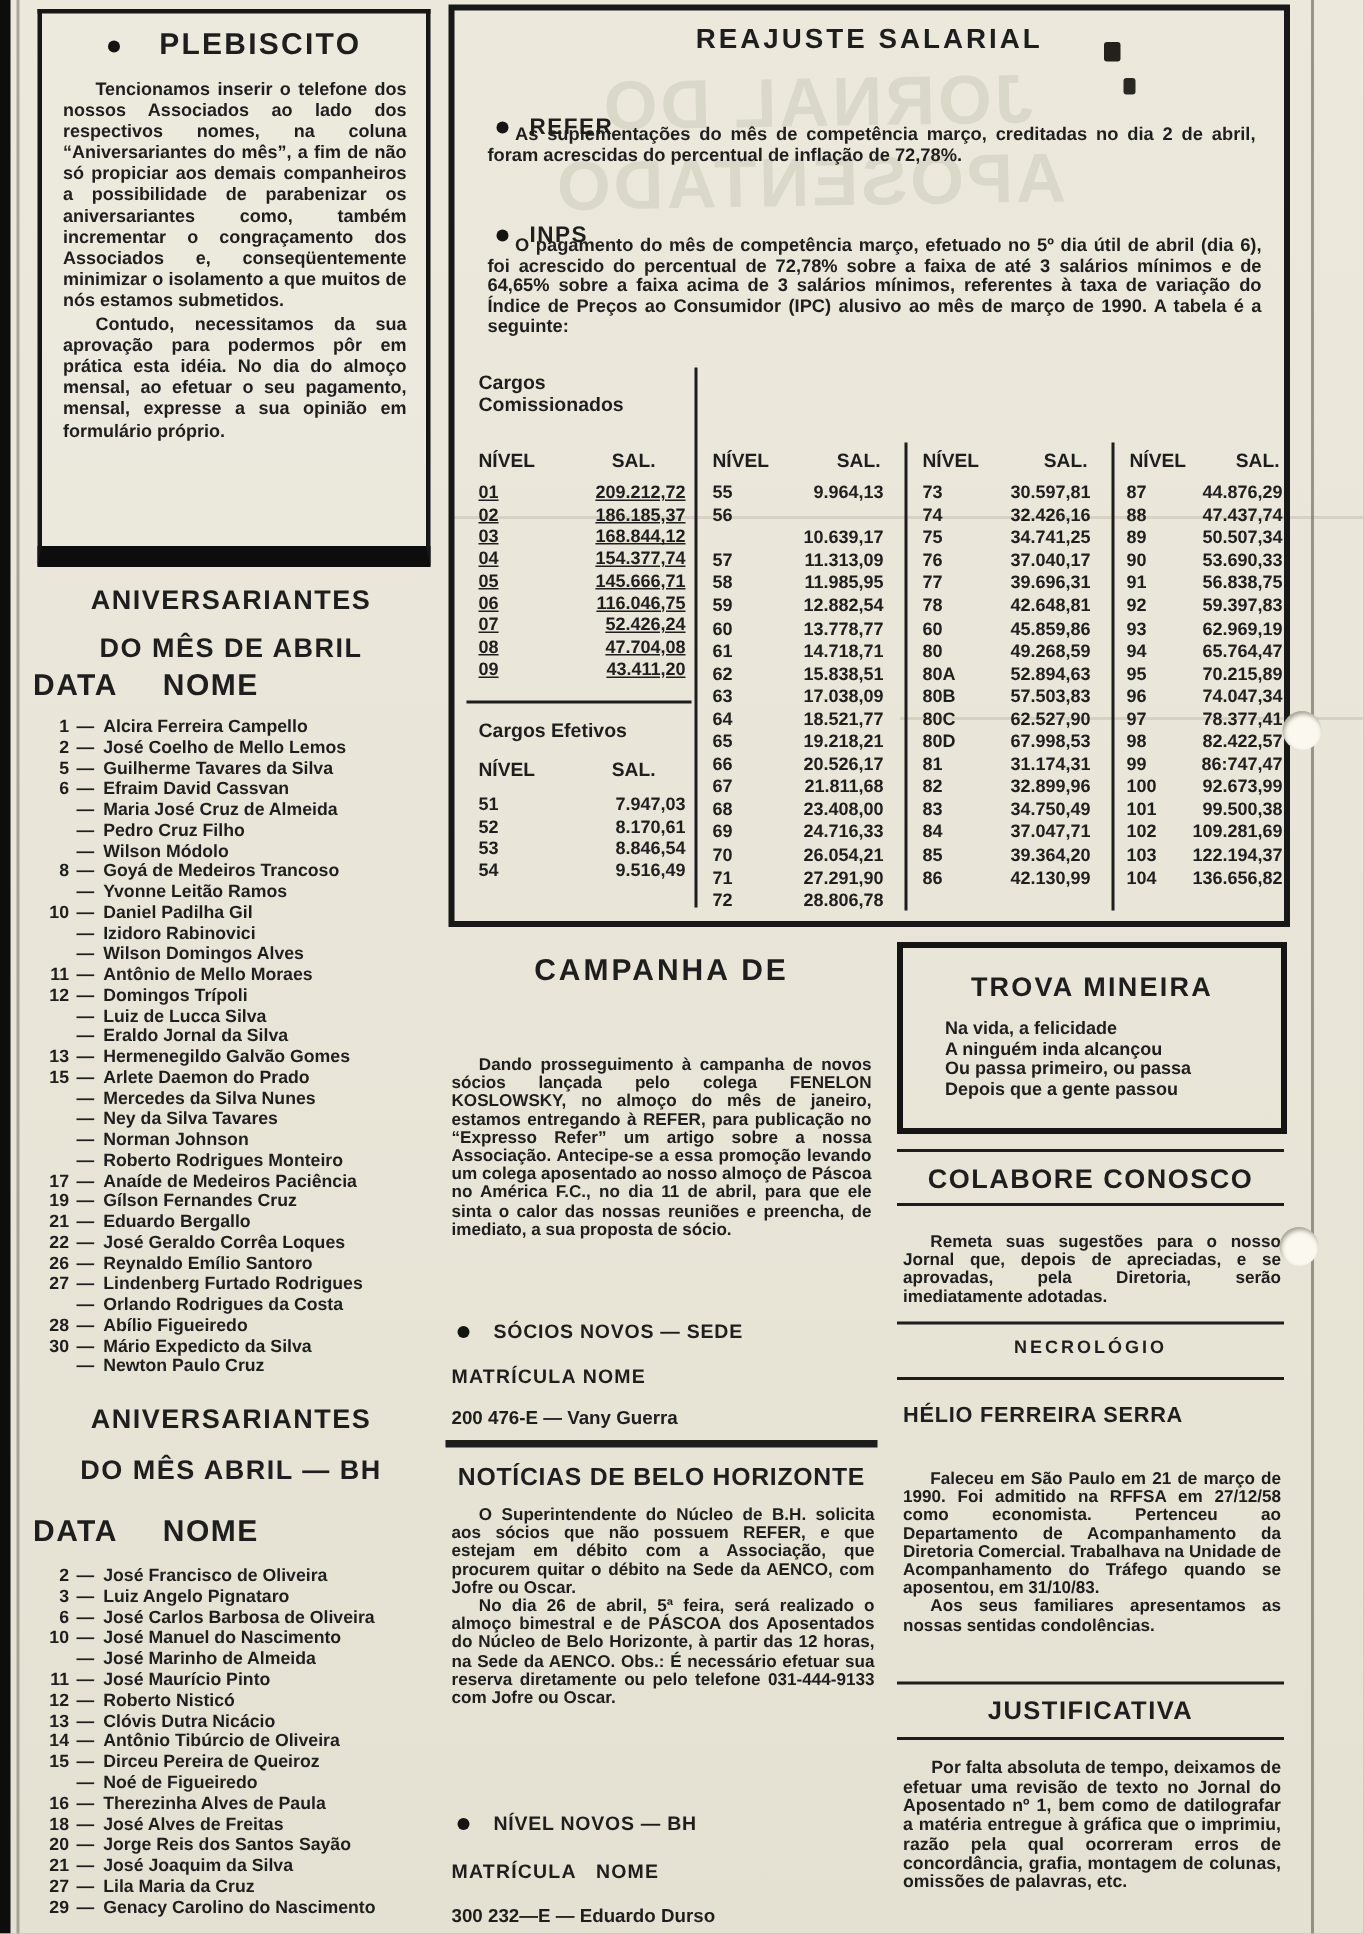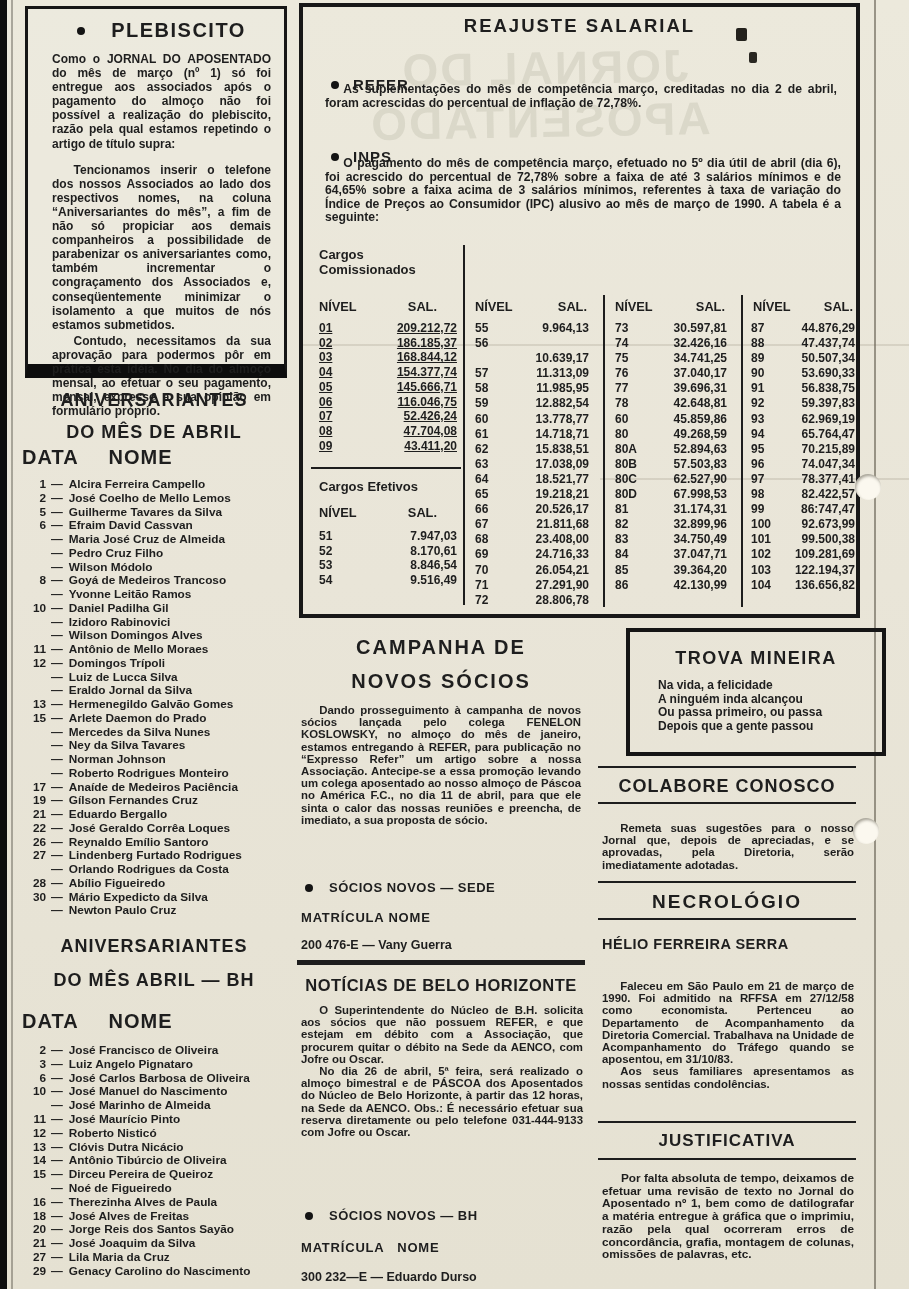--- a/index.html
+++ b/index.html
@@ -11,21 +11,21 @@
   }
   .abs{position:absolute;}
   .bold{font-weight:bold;}
   .just{text-align:justify;}
   .ctr{text-align:center;}
   h1,h2,h3,p{margin:0;font-weight:bold;}
   .rule{background:#1d1d1d;}
   .vline{background:#1d1d1d;}
   .bullet{display:inline-block;width:8px;height:8px;border-radius:50%;background:#141414;flex:0 0 auto;}
   
-  .pleb{border:3px solid #161616;border-bottom:14px solid #0d0d0d;background:rgba(238,234,224,.45);padding:8px 13px 4px 24px;box-sizing:border-box;}
+  .pleb{border:3px solid #161616;border-bottom:14px solid #0d0d0d;background:rgba(238,234,224,.45);padding:8px 13px 4px 14px;box-sizing:border-box;}
   .pleb-title{display:flex;align-items:center;gap:26px;justify-content:center;margin:2px 0 10px 0;}
   .pleb p{font-size:12px;line-height:14.1px;}
   .pleb p+p{margin-top:12px;}
   
   .aniv-row{display:flex;line-height:13.75px;font-size:11.8px;font-weight:bold;}
   .aniv-row .day{width:24px;text-align:right;flex:0 0 auto;}
   .aniv-row .dash{margin:0 6px 0 5px;flex:0 0 auto;}
   .bh .aniv-row{line-height:13.8px;}
   .hdr-datanome{display:flex;gap:30px;font-size:20px;font-weight:bold;letter-spacing:1px;}
   
@@ -63,21 +63,20 @@
     <div>APOSENTADO</div>
   </div>
   <div class="abs" style="left:736px;top:28px;width:11px;height:13px;background:#23211c;border-radius:2px;"></div>
   <div class="abs" style="left:749px;top:52px;width:8px;height:11px;background:#2a2822;border-radius:2px;"></div>
 
   <div class="abs pleb" style="left:25px;top:6px;width:262px;height:372px;">
     <div class="pleb-title">
       <span class="bullet"></span>
       <h2 style="font-size:20px;letter-spacing:1.5px;">PLEBISCITO</h2>
     </div>
-    <p class="just">Como o JORNAL DO APOSENTADO do mês de março (nº 1) só foi entregue aos associados após o pagamento do almoço não foi possível a realização do plebiscito, razão pela qual estamos repetindo o artigo de título supra:</p>
     <p class="just" style="text-indent:1.8em;">Tencionamos inserir o telefone dos nossos Associados ao lado dos respectivos nomes, na coluna “Aniversariantes do mês”, a fim de não só propiciar aos demais companheiros a possibilidade de parabenizar os aniversariantes como, também incrementar o congraçamento dos Associados e, conseqüentemente minimizar o isolamento a que muitos de nós estamos submetidos.</p>
     <p class="just" style="text-indent:1.8em;margin-top:2px;">Contudo, necessitamos da sua aprovação para podermos pôr em prática esta idéia. No dia do almoço mensal, ao efetuar o seu pagamento, mensal, expresse a sua opinião em formulário próprio.</p>
   </div>
 
   <h2 class="abs ctr" style="left:20px;top:390px;width:268px;font-size:18px;letter-spacing:1px;">ANIVERSARIANTES</h2>
   <h2 class="abs ctr" style="left:20px;top:422px;width:268px;font-size:18px;letter-spacing:1px;">DO MÊS DE ABRIL</h2>
   <div class="abs hdr-datanome" style="left:22px;top:446px;">
     <span>DATA</span>
     <span>NOME</span>
   </div>
@@ -773,64 +772,63 @@
         </div>
 
         <div class="trow" style="line-height:15.1px;">
           <span class="nv" style="width:32px;">104</span>
           <span class="sl">136.656,82</span>
         </div>
       </div>
   </div>
 
   <h2 class="abs sec-title" style="left:297px;top:636px;width:288px;font-size:20px;letter-spacing:2px;">CAMPANHA DE</h2>
-  <h2 class="abs sec-title" style="left:297px;top:670px;width:288px;font-size:20px;letter-spacing:2px;">NOVOS SÓCIOS</h2>
   <div class="abs body-sm" style="left:301px;top:704px;width:280px;">
     <p>Dando prosseguimento à campanha de novos sócios lançada pelo colega FENELON KOSLOWSKY, no almoço do mês de janeiro, estamos entregando à REFER, para publicação no “Expresso Refer” um artigo sobre a nossa Associação. Antecipe-se a essa promoção levando um colega aposentado ao nosso almoço de Páscoa no América F.C., no dia 11 de abril, para que ele sinta o calor das nossas reuniões e preencha, de imediato, a sua proposta de sócio.</p>
   </div>
   <div class="abs lbl-row" style="left:305px;top:880px;">
     <span class="bullet"></span>
     <span>SÓCIOS NOVOS — SEDE</span>
   </div>
   <div class="abs bold pre" style="left:301px;top:910px;font-size:13px;letter-spacing:.8px;">MATRÍCULA NOME</div>
   <div class="abs bold" style="left:301px;top:938px;font-size:12.5px;">200 476-E — Vany Guerra</div>
 
   <div class="abs rule" style="left:297px;top:960px;width:288px;height:5px;"></div>
   <h2 class="abs sec-title" style="left:297px;top:976px;width:288px;font-size:16.5px;letter-spacing:.5px;">NOTÍCIAS DE BELO HORIZONTE</h2>
   <div class="abs body-sm" style="left:301px;top:1004px;width:282px;">
     <p>O Superintendente do Núcleo de B.H. solicita aos sócios que não possuem REFER, e que estejam em débito com a Associação, que procurem quitar o débito na Sede da AENCO, com Jofre ou Oscar.</p>
     <p>No dia 26 de abril, 5ª feira, será realizado o almoço bimestral e de PÁSCOA dos Aposentados do Núcleo de Belo Horizonte, à partir das 12 horas, na Sede da AENCO. Obs.: É necessário efetuar sua reserva diretamente ou pelo telefone 031-444-9133 com Jofre ou Oscar.</p>
   </div>
   <div class="abs lbl-row" style="left:305px;top:1208px;">
     <span class="bullet"></span>
-    <span>SÓCIOS NOVOS — BH</span>
+    <span>NÍVEL NOVOS — BH</span>
   </div>
   <div class="abs bold pre" style="left:301px;top:1240px;font-size:13px;letter-spacing:.8px;">MATRÍCULA   NOME</div>
   <div class="abs bold" style="left:301px;top:1270px;font-size:12.5px;">300 232—E — Eduardo Durso</div>
 
-  <div class="abs" style="left:626px;top:628px;width:260px;height:128px;border:4px solid #151515;box-sizing:border-box;">
+  <div class="abs" style="left:598px;top:628px;width:260px;height:128px;border:4px solid #151515;box-sizing:border-box;">
     <h2 class="ctr" style="font-size:18px;letter-spacing:1.5px;margin-top:16px;">TROVA MINEIRA</h2>
     <div style="margin:10px 0 0 28px;font-size:12px;font-weight:bold;line-height:13.5px;">
 
     <div>Na vida, a felicidade</div>
         <div>A ninguém inda alcançou</div>
         <div>Ou passa primeiro, ou passa</div>
         <div>Depois que a gente passou</div>
       </div>
   </div>
 
   <div class="abs rule" style="left:598px;top:766px;width:258px;height:2px;"></div>
   <h2 class="abs sec-title" style="left:598px;top:776px;width:258px;font-size:18px;letter-spacing:1px;">COLABORE CONOSCO</h2>
   <div class="abs rule" style="left:598px;top:802px;width:258px;height:2px;"></div>
   <div class="abs body-sm" style="left:602px;top:822px;width:252px;">
     <p>Remeta suas sugestões para o nosso Jornal que, depois de apreciadas, e se aprovadas, pela Diretoria, serão imediatamente adotadas.</p>
   </div>
 
   <div class="abs rule" style="left:598px;top:881px;width:258px;height:2px;"></div>
-  <h2 class="abs sec-title" style="left:598px;top:891px;width:258px;font-size:19px;letter-spacing:2px;">NECROLÓGIO</h2>
+  <h2 class="abs sec-title" style="left:598px;top:891px;width:258px;font-size:12px;letter-spacing:2px;">NECROLÓGIO</h2>
   <div class="abs rule" style="left:598px;top:918px;width:258px;height:2px;"></div>
   <h3 class="abs" style="left:602px;top:936px;font-size:14.5px;letter-spacing:.5px;">HÉLIO FERREIRA SERRA</h3>
   <div class="abs body-sm" style="left:602px;top:980px;width:252px;">
     <p>Faleceu em São Paulo em 21 de março de 1990. Foi admitido na RFFSA em 27/12/58 como economista. Pertenceu ao Departamento de Acompanhamento da Diretoria Comercial. Trabalhava na Unidade de Acompanhamento do Tráfego quando se aposentou, em 31/10/83.</p>
     <p>Aos seus familiares apresentamos as nossas sentidas condolências.</p>
   </div>
 
   <div class="abs rule" style="left:598px;top:1121px;width:258px;height:2px;"></div>
   <h2 class="abs sec-title" style="left:598px;top:1131px;width:258px;font-size:17px;letter-spacing:1px;">JUSTIFICATIVA</h2>
   <div class="abs rule" style="left:598px;top:1158px;width:258px;height:2px;"></div>

